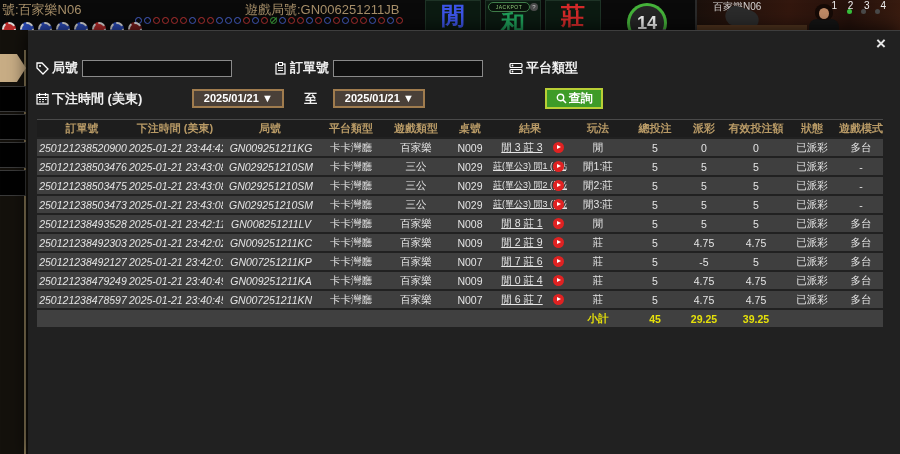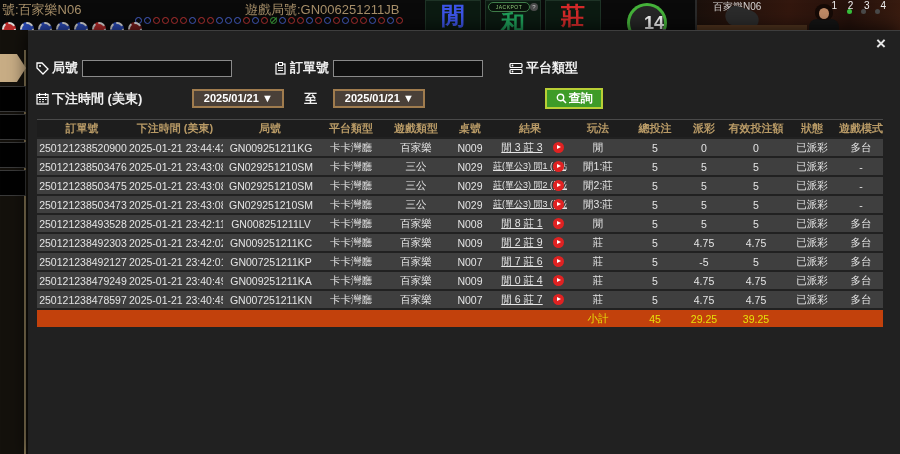--- a/index.html
+++ b/index.html
@@ -24,21 +24,21 @@
   .bet-char { font-size:24px; font-weight:bold; line-height:30px; display:block; }
   .bet-char.player { color:#3d55e8; } .bet-char.tie { color:#1fa05a; } .bet-char.banker { color:#d42a2a; }
   .jackpot-pill { position:absolute; left:2px; top:1px; width:42px; height:10px; border:1px solid #3f7d4a;
     border-radius:5px; font-size:5px; line-height:8px; color:#8fc77a; letter-spacing:.5px; background:#09130c; }
   .jackpot-q { position:absolute; right:2px; top:2px; width:8px; height:8px; border-radius:50%;
     background:#4c4c4c; color:#ccc; font-size:6px; line-height:8px; text-align:center; }
   .bet-panel.mid .bet-char { line-height:46px; }
   .countdown { position:absolute; left:627px; top:3px; width:40px; height:40px; border-radius:50%;
     background:conic-gradient(from 210deg,#45b33a 0 72%,#5a5a5a 72% 100%); }
   .countdown .inner { position:absolute; left:3px; top:3px; width:34px; height:34px; border-radius:50%;
-    background:#262626; color:#f2f2f2; font-weight:bold; font-size:18px; text-align:right; line-height:34px; }
+    background:#262626; color:#f2f2f2; font-weight:bold; font-size:18px; text-align:center; line-height:34px; }
   .video { position:absolute; left:695px; top:0; width:205px; height:30px; overflow:hidden;
     background:linear-gradient(100deg,#1b100b 0%,#33170e 45%,#24110b 75%,#3a1c10 100%); border-left:2px solid #2a2a2a; }
   .video-title { position:absolute; left:16px; top:0; font-size:10px; color:rgba(240,240,240,.85); }
   .video-nums { position:absolute; right:10px; top:0; font-size:10px; color:#f0f0f0; letter-spacing:4px; }
   .video-dot { position:absolute; width:5px; height:5px; border-radius:50%; }
   .dealer-hair { position:absolute; left:118px; top:4px; width:18px; height:16px; border-radius:50% 50% 40% 40%; background:#150a06; }
   .dealer-face { position:absolute; left:122px; top:8px; width:10px; height:11px; border-radius:50%; background:#c08a66; }
   .dealer-body { position:absolute; left:112px; top:19px; width:30px; height:12px; border-radius:8px 8px 0 0; background:#141414; }
   .croupier-arm { position:absolute; left:28px; top:8px; width:34px; height:20px; border-radius:10px; background:#2b2b2b; transform:rotate(18deg); }
   .table-edge { position:absolute; left:0; bottom:0; width:110px; height:5px; background:#53361f; }
@@ -62,30 +62,30 @@
   .date-box { width:92px; height:19px; background:#4a4038; border:2px solid #a07c4e; color:#fff;
     font-size:11px; font-weight:bold; text-align:center; line-height:15px; cursor:pointer; }
   .search-btn { width:58px; height:21px; background:#3e9b28; border:2px solid #b9cf35; color:#fff;
     font-size:12px; font-weight:bold; display:inline-flex; align-items:center; justify-content:center; gap:2px; cursor:pointer; }
   
   .tbl-wrap { position:absolute; left:9px; top:86px; width:846px; }
   table.bets { width:846px; table-layout:fixed; border-collapse:separate; border-spacing:0 2px; font-size:10.5px; }
   table.bets th { color:#b89a66; font-size:11px; font-weight:bold; height:18px; background:#1d1d1d;
     border-top:1px solid #4a4a4a; white-space:nowrap; overflow:hidden; }
   table.bets td { background:#3f3f3f; color:#e4e4e4; height:17px; text-align:center; white-space:nowrap; overflow:hidden; }
-  td.al { text-align:left; padding-left:2px; }
+  td.al { text-align:left; padding-left:2px;font-style:italic; }
   td.dim { color:#bdbdbd; }
   td.pos { color:#35e035; } td.neg { color:#ff5c4a; }
   td.status { color:#2bde2b;font-family:Liberation Mono, monospace; }
   td.result-cell { position:relative; padding-right:16px;text-decoration:underline; }
   td.result-cell.small { font-size:9px; }
   .play-ico { position:absolute; right:3px; top:3px; width:11px; height:11px; border-radius:50%; background:#e02222; cursor:pointer; }
   .play-ico:after { content:""; position:absolute; left:4px; top:3px; width:0; height:0;
     border-left:4px solid #fff; border-top:2.5px solid transparent; border-bottom:2.5px solid transparent; }
-  tr.sum td { background:#c2410c; color:#e6e10a; font-weight:normal; }
+  tr.sum td { background:#404040; color:#e6e10a; font-weight:bold; }
 </style>
 </head>
 <body>
 
 <div class="screen">
 
   <div class="top-strip">
     <div class="gold-label" style="left:2px;">號:百家樂N06</div>
     <div class="gold-label" style="left:245px;">遊戲局號:GN006251211JB</div>
     <div class="bead-road">

